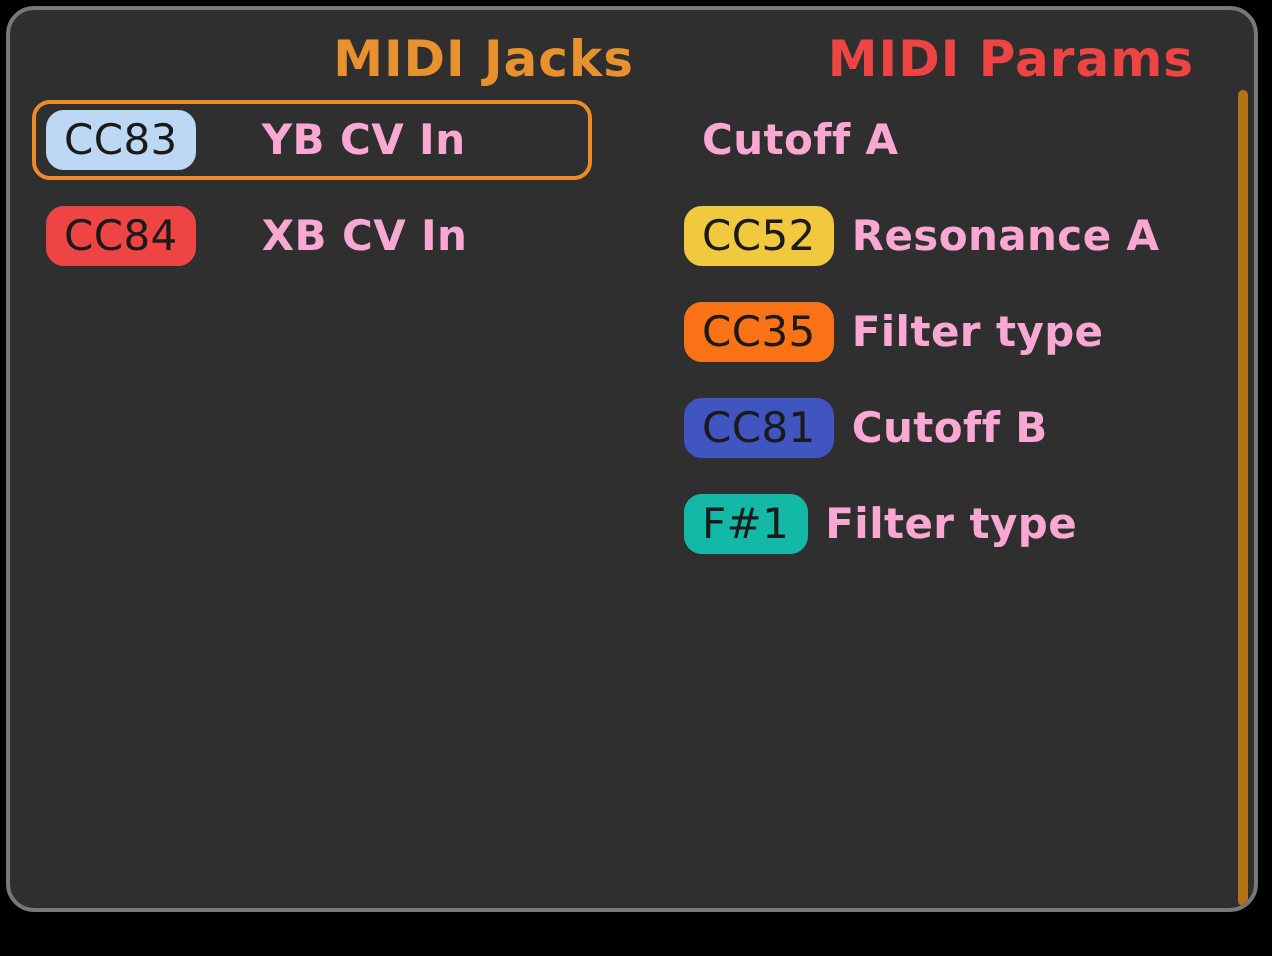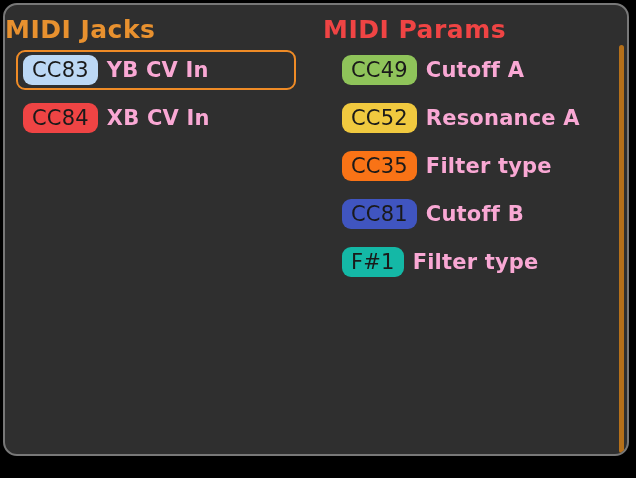--- a/index.html
+++ b/index.html
@@ -28,21 +28,21 @@
   }
 
   .column {
     position: absolute;
     top: 0;
   }
   #col-jacks   { left: 0px;   width: 318px; }
   #col-params  { left: 318px; width: 308px; }
 
   .col-header {
-    text-align: left;
+    text-align: right;
     color: #e8912f;
     font-size: 25px;
     font-weight: bold;
     letter-spacing: 0.5px;
     margin-top: 9px;
     height: 32px;
     line-height: 32px;
     white-space: nowrap;
   }
   #col-jacks .col-header  { padding-right: 6px; }
@@ -56,21 +56,21 @@
   .row {
     display: flex;
     align-items: center;
     height: 40px;
     box-sizing: border-box;
     border: 2px solid transparent;
     border-radius: 9px;
     margin-bottom: 8px;
     padding-left: 5px;
   }
-  #col-jacks .row  { margin-left: 11px; margin-right: 27px; }
+  #col-jacks .row  { margin-left: 11px; margin-right: 27px; gap: 24px; }
   #col-params .row { margin-left: 12px; margin-right: 24px; }
 
   .row.selected {
     border-color: #ef8b26;
   }
 
   .badge {
     display: inline-block;
     flex: 0 0 auto;
     color: #1a1a1a;
@@ -126,21 +126,20 @@
           <span class="badge" style="background: #ef4444;">CC84</span>
           <span class="row-label">XB CV In</span>
         </div>
       </div>
   </div>
 
   <div class="column" id="col-params">
     <div class="col-header" style="color: #ef4444;">MIDI Params</div>
     <div class="rows">
         <div class="row">
-          <span class="badge" style="background: rgb(143, 196, 90);">CC49</span>
           <span class="row-label">Cutoff A</span>
         </div>
         <div class="row">
           <span class="badge" style="background: rgb(240, 201, 63);">CC52</span>
           <span class="row-label">Resonance A</span>
         </div>
         <div class="row">
           <span class="badge" style="background: #f97316;">CC35</span>
           <span class="row-label">Filter type</span>
         </div>

